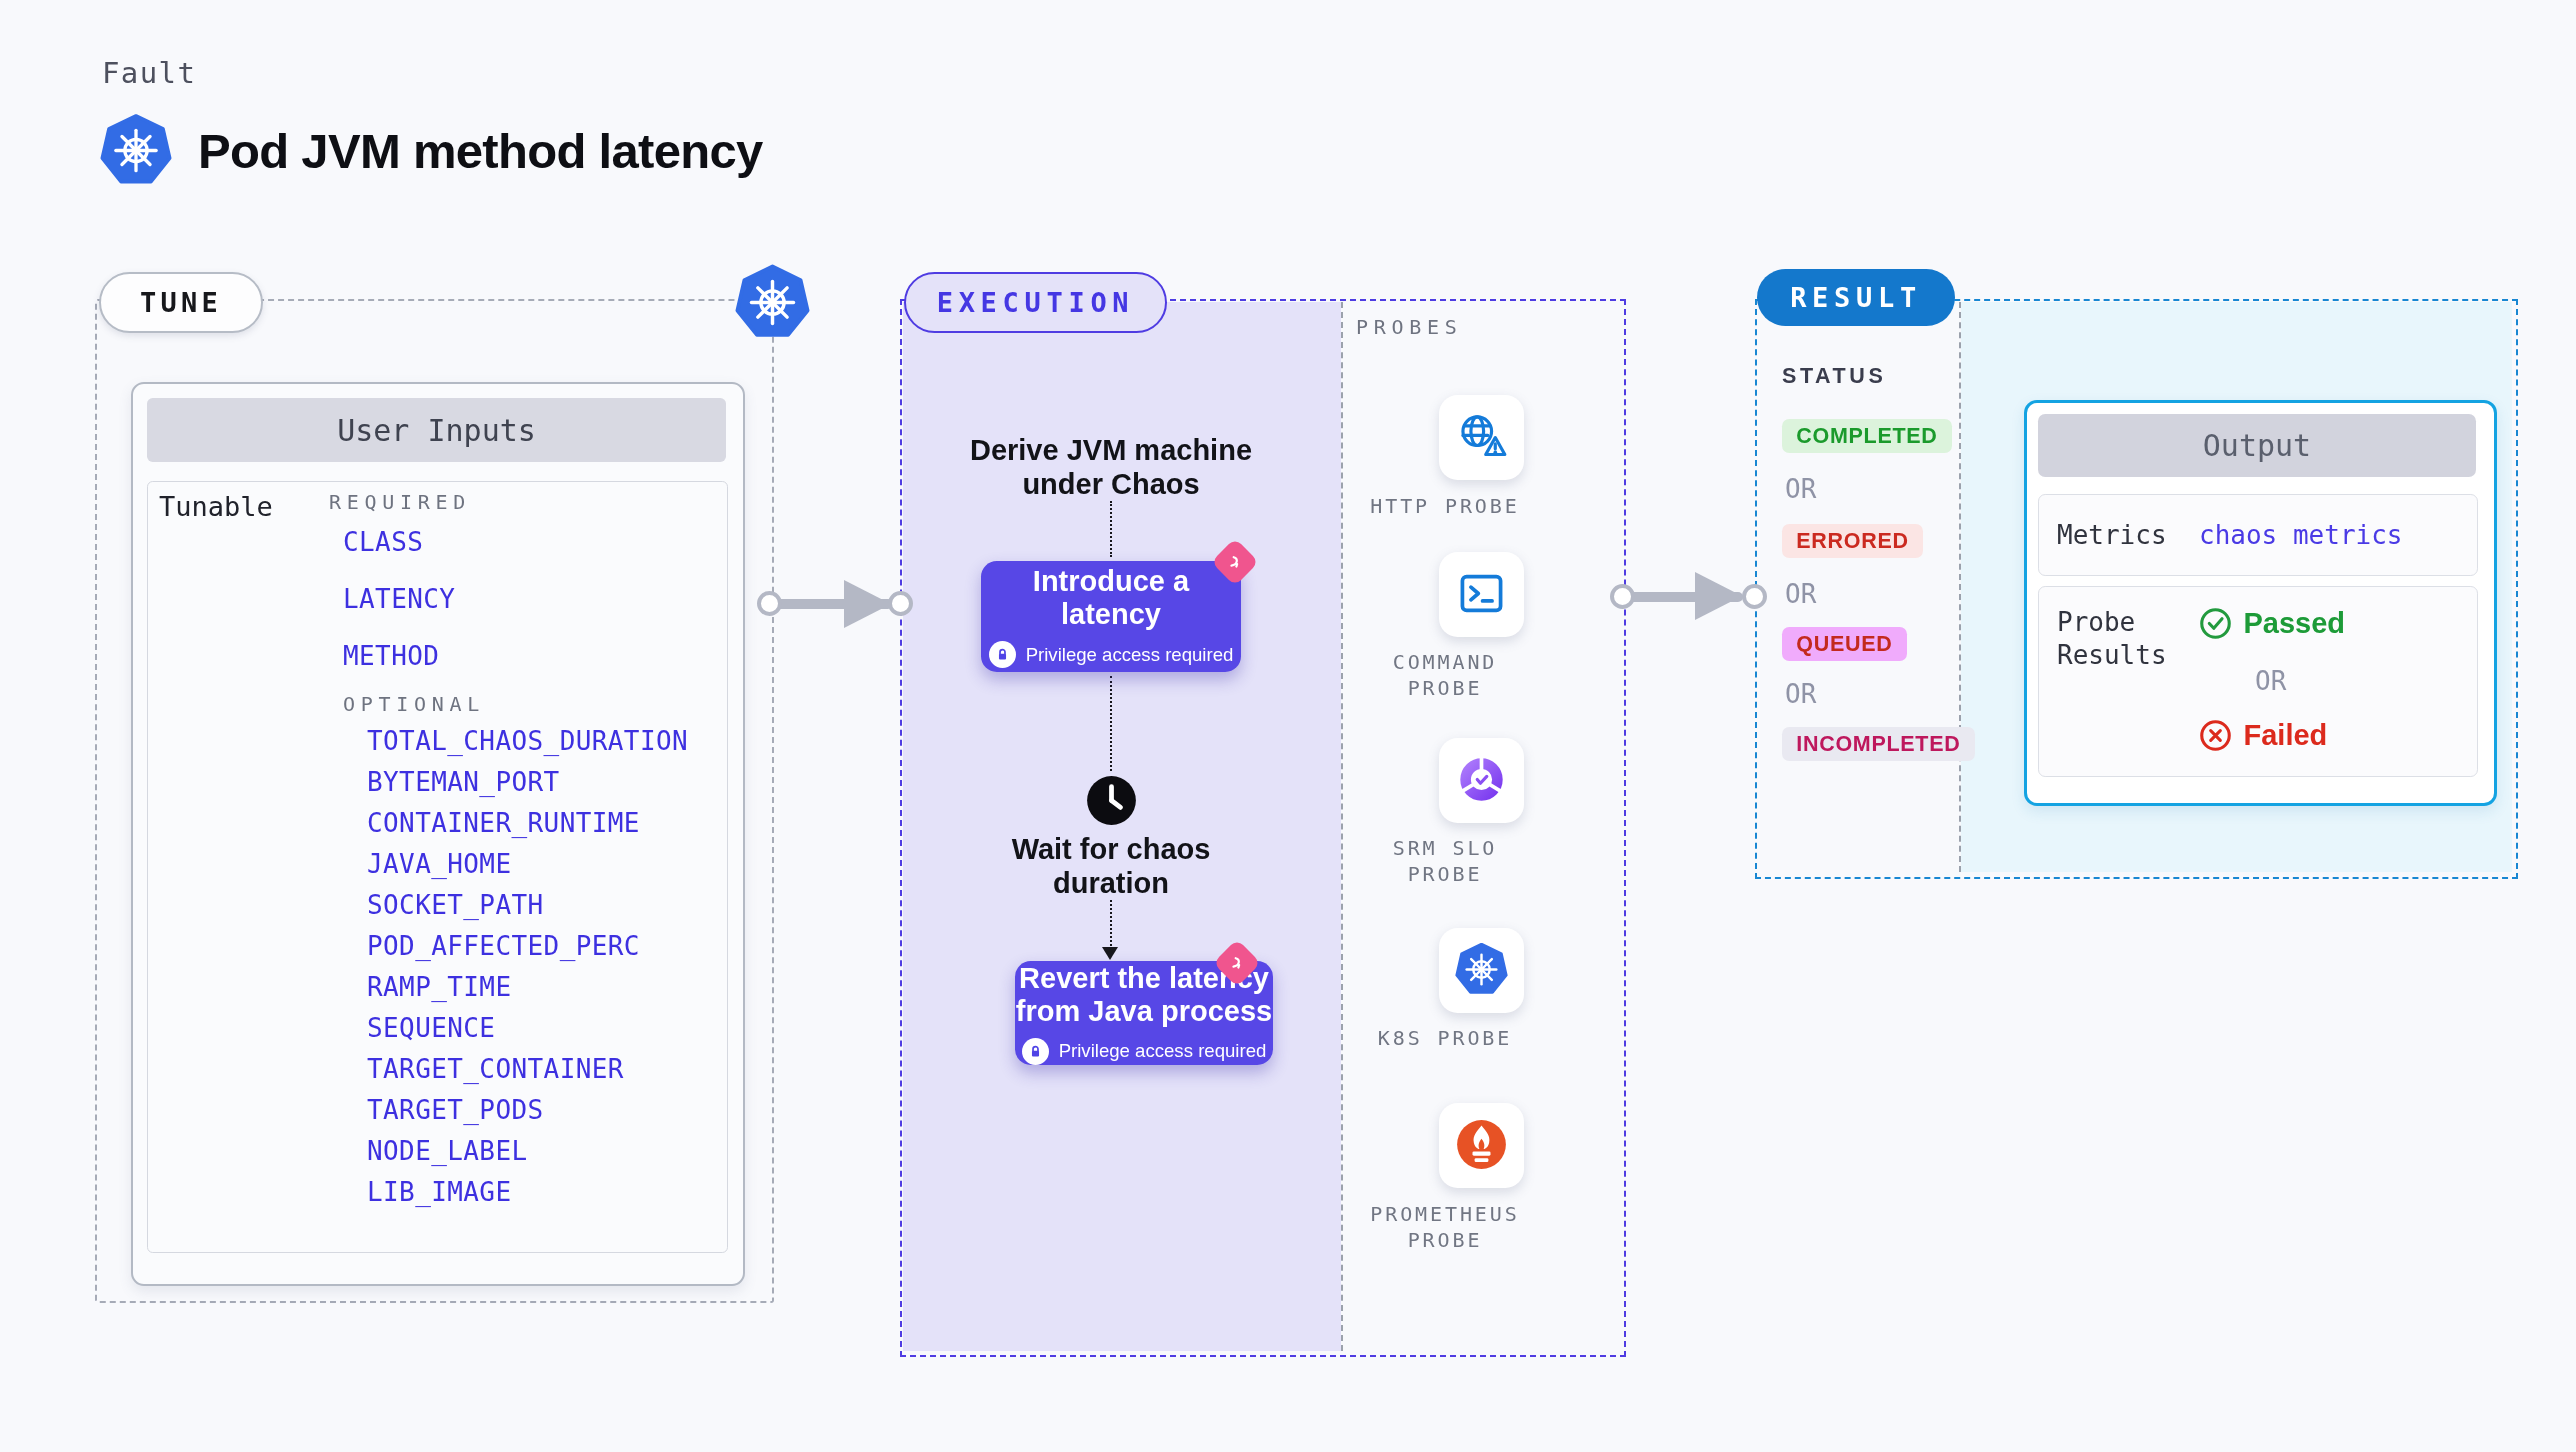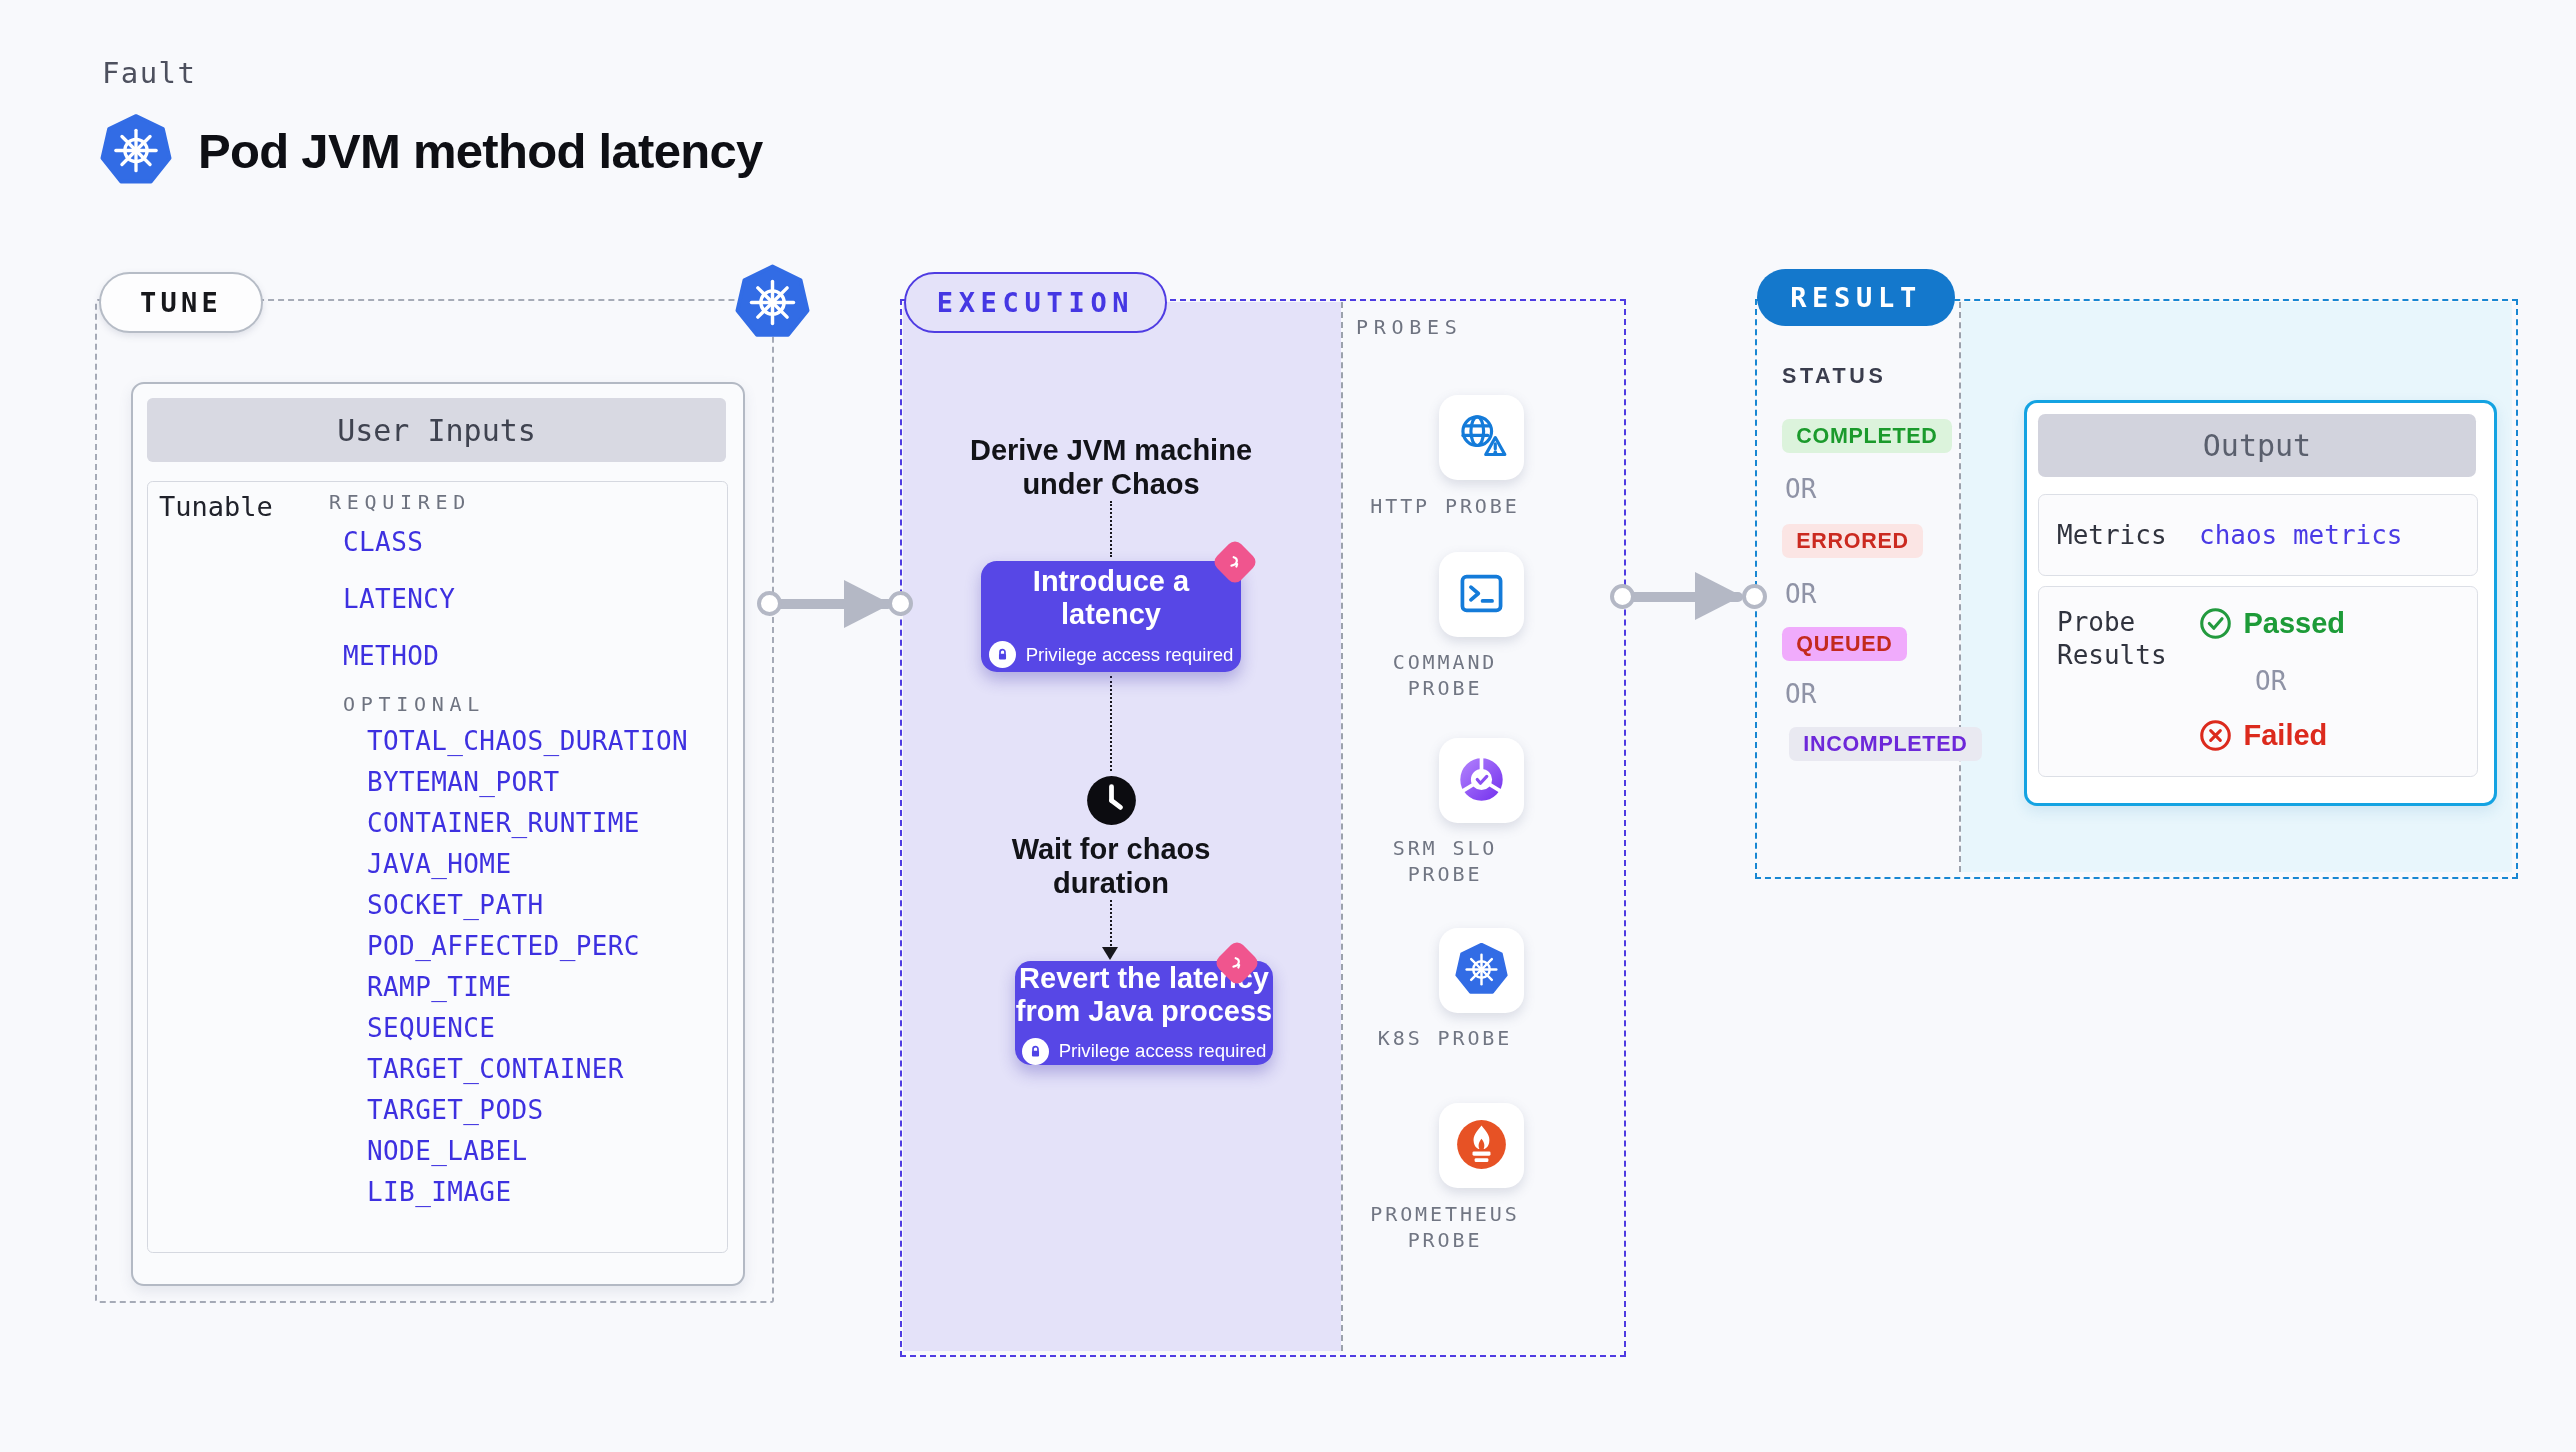--- a/index.html
+++ b/index.html
@@ -362,21 +362,21 @@
   <div class="abs result-divider"></div>
   <div class="abs pill result-pill mono">RESULT</div>
 
   <div class="abs status-label">STATUS</div>
   <span class="abs badge badge-completed" style="background: rgb(220, 243, 220); color: rgb(27, 154, 44);">COMPLETED</span>
   <span class="abs mono or-label or-1">OR</span>
   <span class="abs badge badge-errored" style="background: rgb(251, 229, 228); color: rgb(203, 42, 32);">ERRORED</span>
   <span class="abs mono or-label or-2">OR</span>
   <span class="abs badge badge-queued" style="background: #f0abfc; color: rgb(195, 42, 30);">QUEUED</span>
   <span class="abs mono or-label or-3">OR</span>
-  <span class="abs badge badge-incompleted" style="background: rgb(233, 233, 241); color: #6d28d9; margin-left: 7px;">INCOMPLETED</span>
+  <span class="abs badge badge-incompleted" style="background: rgb(233, 233, 241); color: #be185d;">INCOMPLETED</span>
 
   <div class="abs output-box"></div>
   <div class="abs output-header mono">Output</div>
   <div class="abs metrics-row"></div>
   <div class="abs mono metrics-label">Metrics</div>
   <div class="abs mono metrics-value">chaos metrics</div>
   <div class="abs proberes-row"></div>
   <div class="abs mono proberes-label">Probe Results</div>
   <div class="abs passed-row">
     <span class="res-icon">

